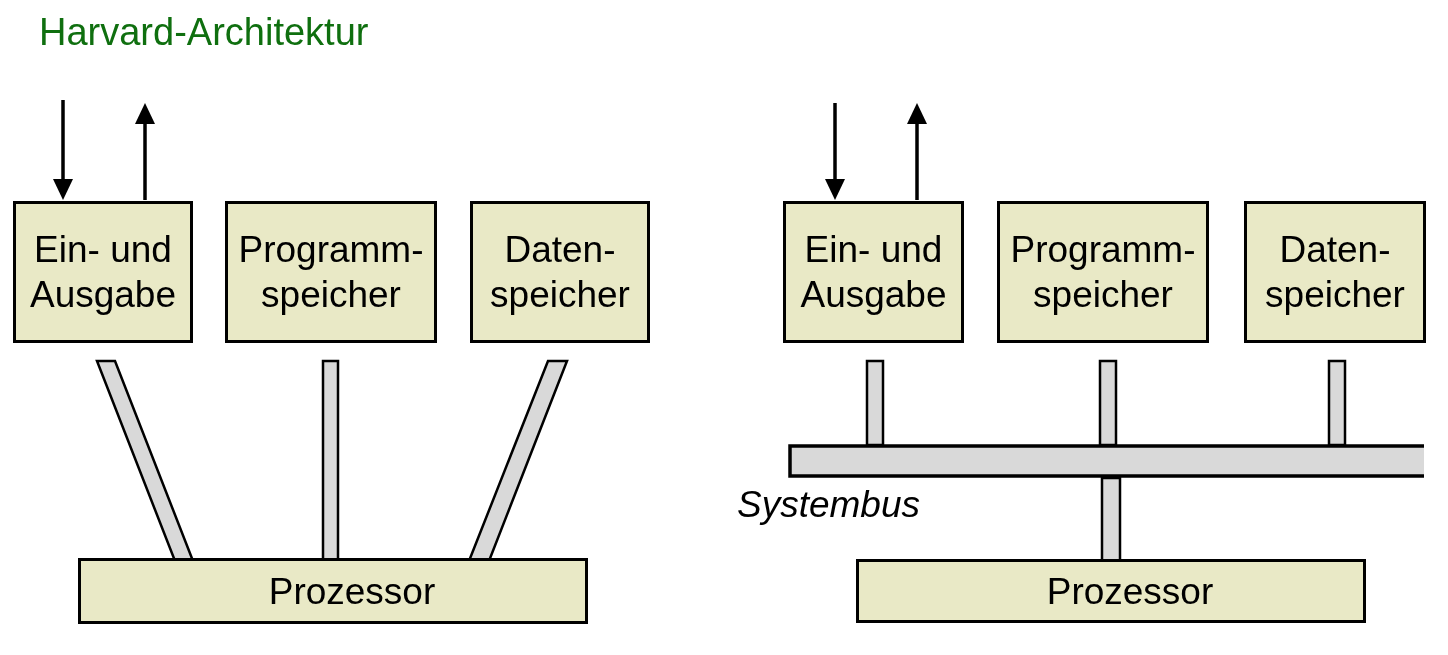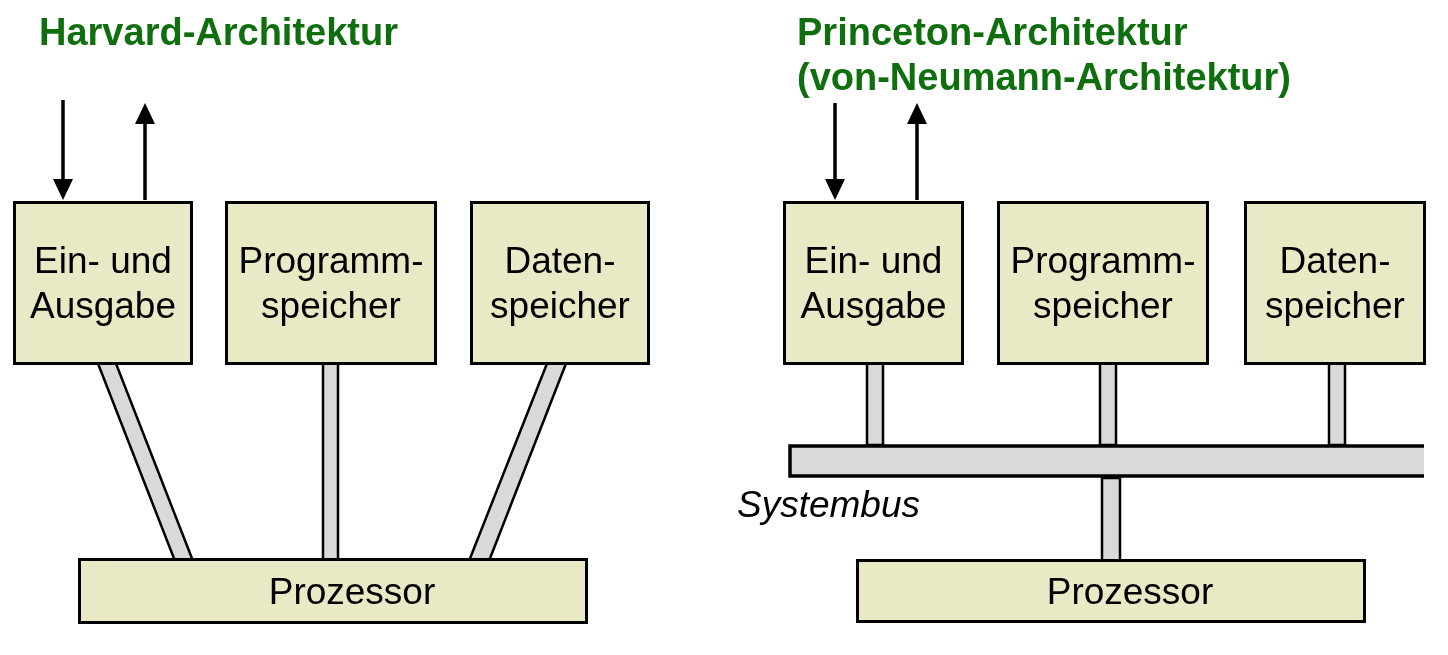--- a/index.html
+++ b/index.html
@@ -6,32 +6,32 @@
   body { width: 1448px; height: 655px; font-family: "Liberation Sans", sans-serif; color: #000; }
   .canvas { position: relative; width: 1448px; height: 655px; overflow: hidden; background: #fff; }
   svg.shape-layer { position: absolute; left: 0; top: 0; width: 1448px; height: 655px; }
 
   .bar  { fill: var(--connector-gray, #d9d9d9); stroke: var(--outline-black, #000); stroke-width: 2.5; }
   .bus  { fill: var(--connector-gray, #d9d9d9); stroke: var(--outline-black, #000); stroke-width: 3.5; }
   .arrow-line { stroke: var(--outline-black, #000); stroke-width: 3.5; }
   .arrow-head { fill: var(--outline-black, #000); stroke: none; }
 
   .title {
-    position: absolute; font-size: 38px; font-weight: bold; line-height: 45px;
+    position: absolute; font-size: 38px; font-weight: normal; line-height: 45px;
     color: var(--title-green, #0f6f0f); white-space: nowrap;
   }
   .title span { display: block; }
 
   .box {
     position: absolute; box-sizing: border-box;
     background: var(--box-fill, #e9e9c6); border: 3px solid var(--outline-black, #000);
     display: flex; align-items: center; justify-content: center;
     text-align: center; font-size: 37px; line-height: 45px; white-space: pre-line;
   }
-  .mem-box  { top: 201px; height: 164px; }
+  .mem-box  { top: 201px; height: 142px; }
   .proc-box { top: 558px; height: 66px; font-size: 37px; padding-left: 38px; }
 
   .bus-label { position: absolute; font-size: 37px; white-space: nowrap; font-style: italic; }
 </style>
 </head>
 <body>
 
 <div class="canvas">
 
   <svg class="shape-layer" viewBox="0 0 1448 655">
@@ -62,24 +62,20 @@
     <rect class="bar" x="1100" y="361" width="16" height="84"></rect>
     <rect class="bar" x="1329" y="361" width="16" height="84"></rect>
 
     <path class="bus" d="M 1424,446 L 790,446 L 790,476 L 1424,476"></path>
 
     <rect class="bar" x="1102" y="478" width="18" height="84"></rect>
   </svg>
 
   <div class="title" style="left:39px; top:10px;">Harvard-Architektur</div>
 
-  <div class="title" style="left:797px; top:10px;">
-    <span>Princeton-Architektur</span>
-    <span>(von-Neumann-Architektur)</span>
-  </div>
 
   <div class="box mem-box" style="left:13px; width:180px;">Ein- und
 Ausgabe</div>
   <div class="box mem-box" style="left:225px; width:212px;">Programm-
 speicher</div>
   <div class="box mem-box" style="left:470px; width:180px;">Daten-
 speicher</div>
   <div class="box proc-box" style="left:78px; width:510px;">Prozessor</div>
 
   <div class="box mem-box" style="left:783px; width:181px;">Ein- und

